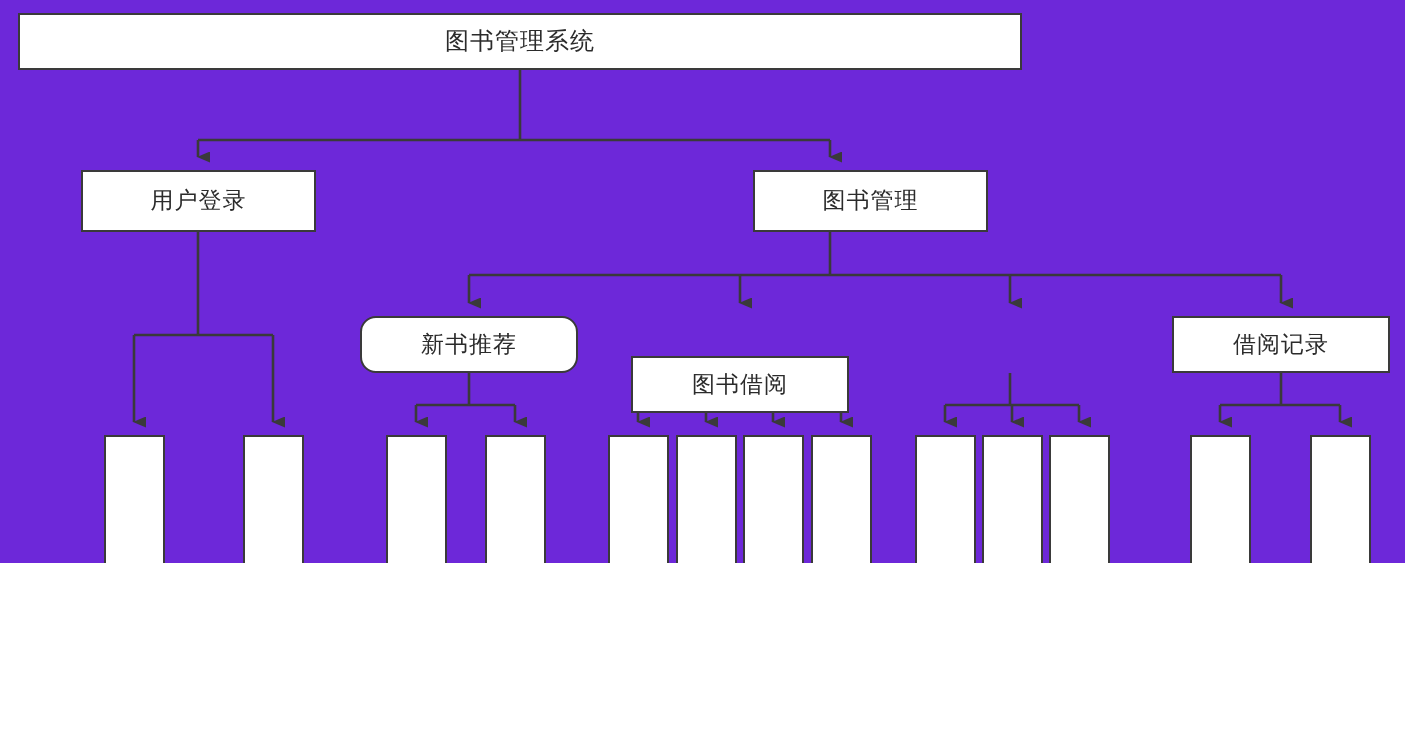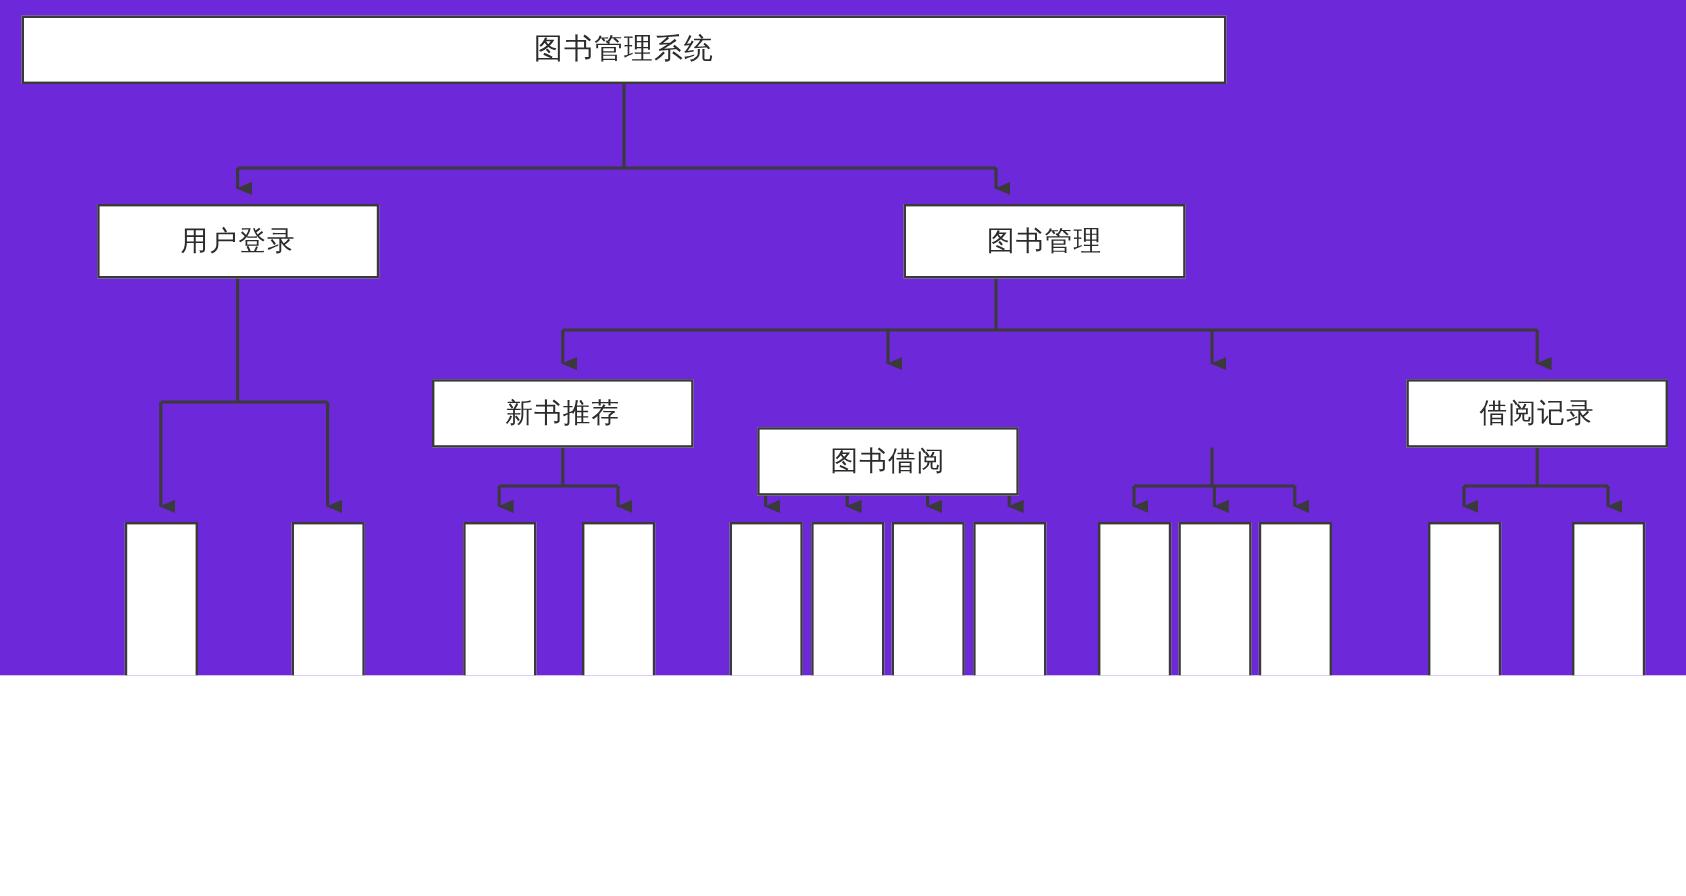--- a/index.html
+++ b/index.html
@@ -123,21 +123,21 @@
     <path class="lnk" d="M 1220,405 L 1340,405"></path>
     <path class="lnk" d="M 1220,405 L 1220,422" marker-end="url(#ah)"></path>
     <path class="lnk" d="M 1340,405 L 1340,422" marker-end="url(#ah)"></path>
   </svg>
 
   <div class="node horiz root" style="left: 18px; top: 13px; width: 1004px; height: 57px;">图书管理系统</div>
 
   <div class="node horiz" style="left: 81px; top: 170px; width: 235px; height: 62px;">用户登录</div>
   <div class="node horiz" style="left: 711px; top: 170px; width: 235px; height: 62px; margin-left: 42px;">图书管理</div>
 
-  <div class="node horiz" style="left: 360px; top: 316px; width: 218px; height: 57px;">新书推荐</div>
+  <div class="node horiz" style="left: 360px; top: 316px; width: 218px; height: 57px; border-radius: 16px;">新书推荐</div>
   <div class="node horiz" style="left: 631px; top: 316px; width: 218px; height: 57px; margin-top: 40px;">图书借阅</div>
   <div class="node horiz" style="left: 1172px; top: 316px; width: 218px; height: 57px;">借阅记录</div>
 
   <div class="node vert" style="left: 104px; top: 435px; width: 61px; height: 300px;">用户登录</div>
   <div class="node vert" style="left: 243px; top: 435px; width: 61px; height: 300px;">注销登录</div>
   <div class="node vert" style="left: 386px; top: 435px; width: 61px; height: 300px;">查询图书</div>
   <div class="node vert" style="left: 485px; top: 435px; width: 61px; height: 300px;">借阅图书</div>
   <div class="node vert" style="left: 608px; top: 435px; width: 61px; height: 300px;">查询图书</div>
   <div class="node vert" style="left: 676px; top: 435px; width: 61px; height: 300px;">新增图书（管理员）</div>
   <div class="node vert" style="left: 743px; top: 435px; width: 61px; height: 300px;">编辑图书（管理员）</div>

